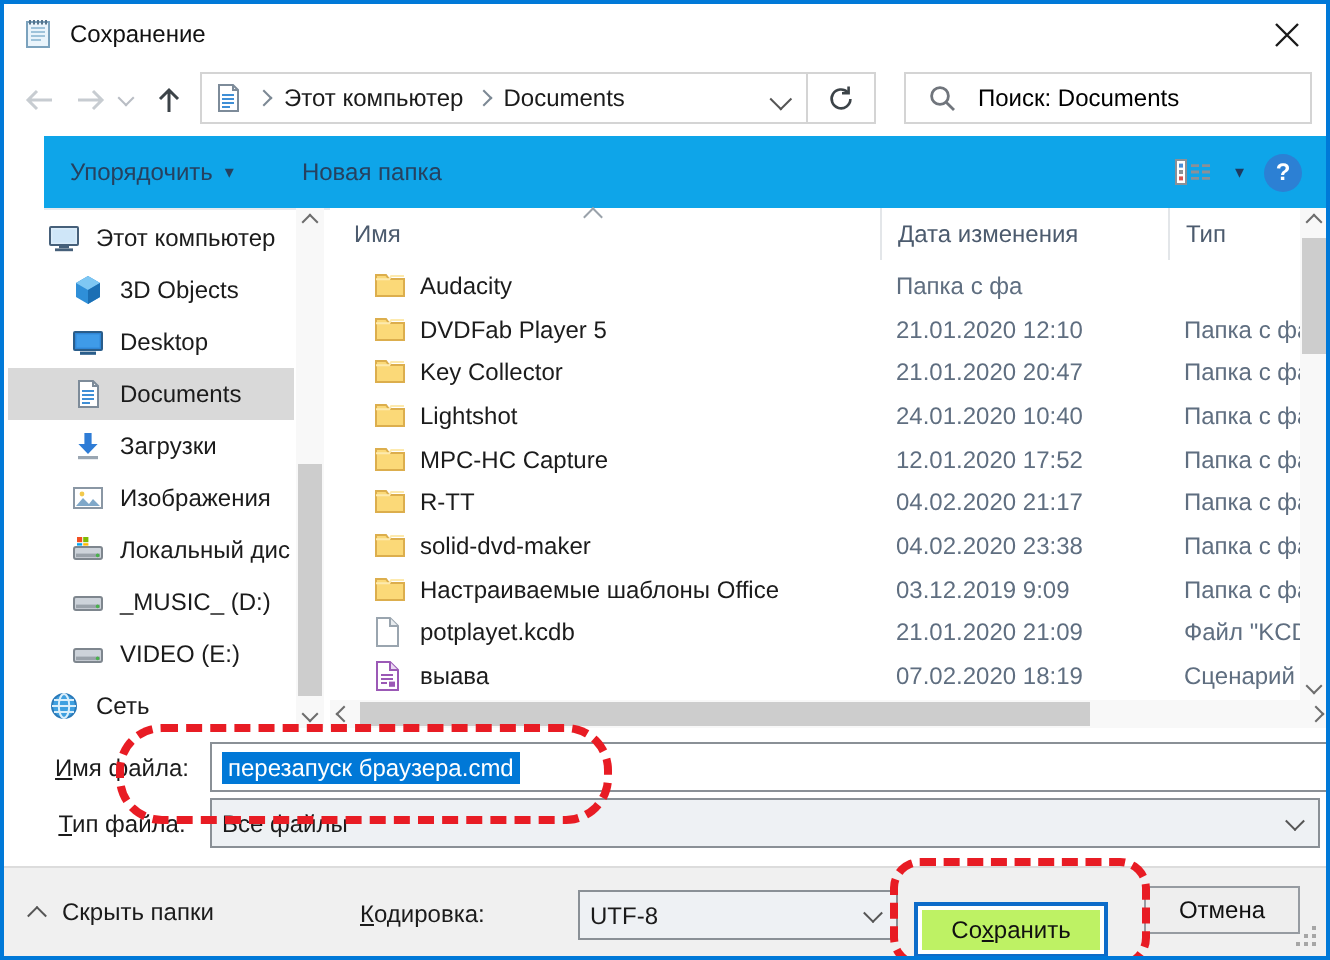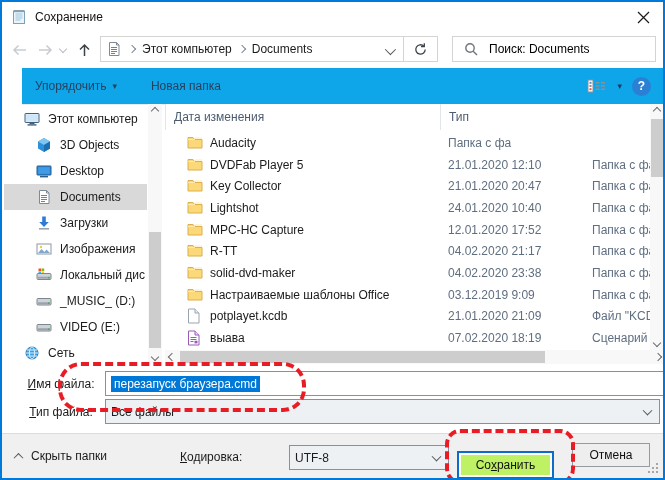--- a/index.html
+++ b/index.html
@@ -293,20 +293,24 @@
     <span class="sb-arrow" style="top:0">
         <span class="chev chev-up" style="width:5px;height:5px;border-right:1.3px solid #6d6d6d;border-bottom:1.3px solid #6d6d6d;transform:rotate(-135deg)"></span>
       </span>
     <div class="sb-thumb-v" style="top:128px;height:116px;"></div>
     <span class="sb-arrow" style="bottom:0">
         <span class="chev chev-down" style="width:5px;height:5px;border-right:1.3px solid #6d6d6d;border-bottom:1.3px solid #6d6d6d;transform:rotate(45deg)"></span>
       </span>
   </div>
 
   <div class="list-header">
+    <span class="lh-cell lh-name">
+      <span>Имя</span>
+      <span class="sort-chev"></span>
+    </span>
     <span class="lh-cell lh-date">
       <span>Дата изменения</span>
     </span>
     <span class="lh-cell lh-type">
       <span>Тип</span>
     </span>
   </div>
 
   <div class="rows" id="rows">
       <div class="row">

